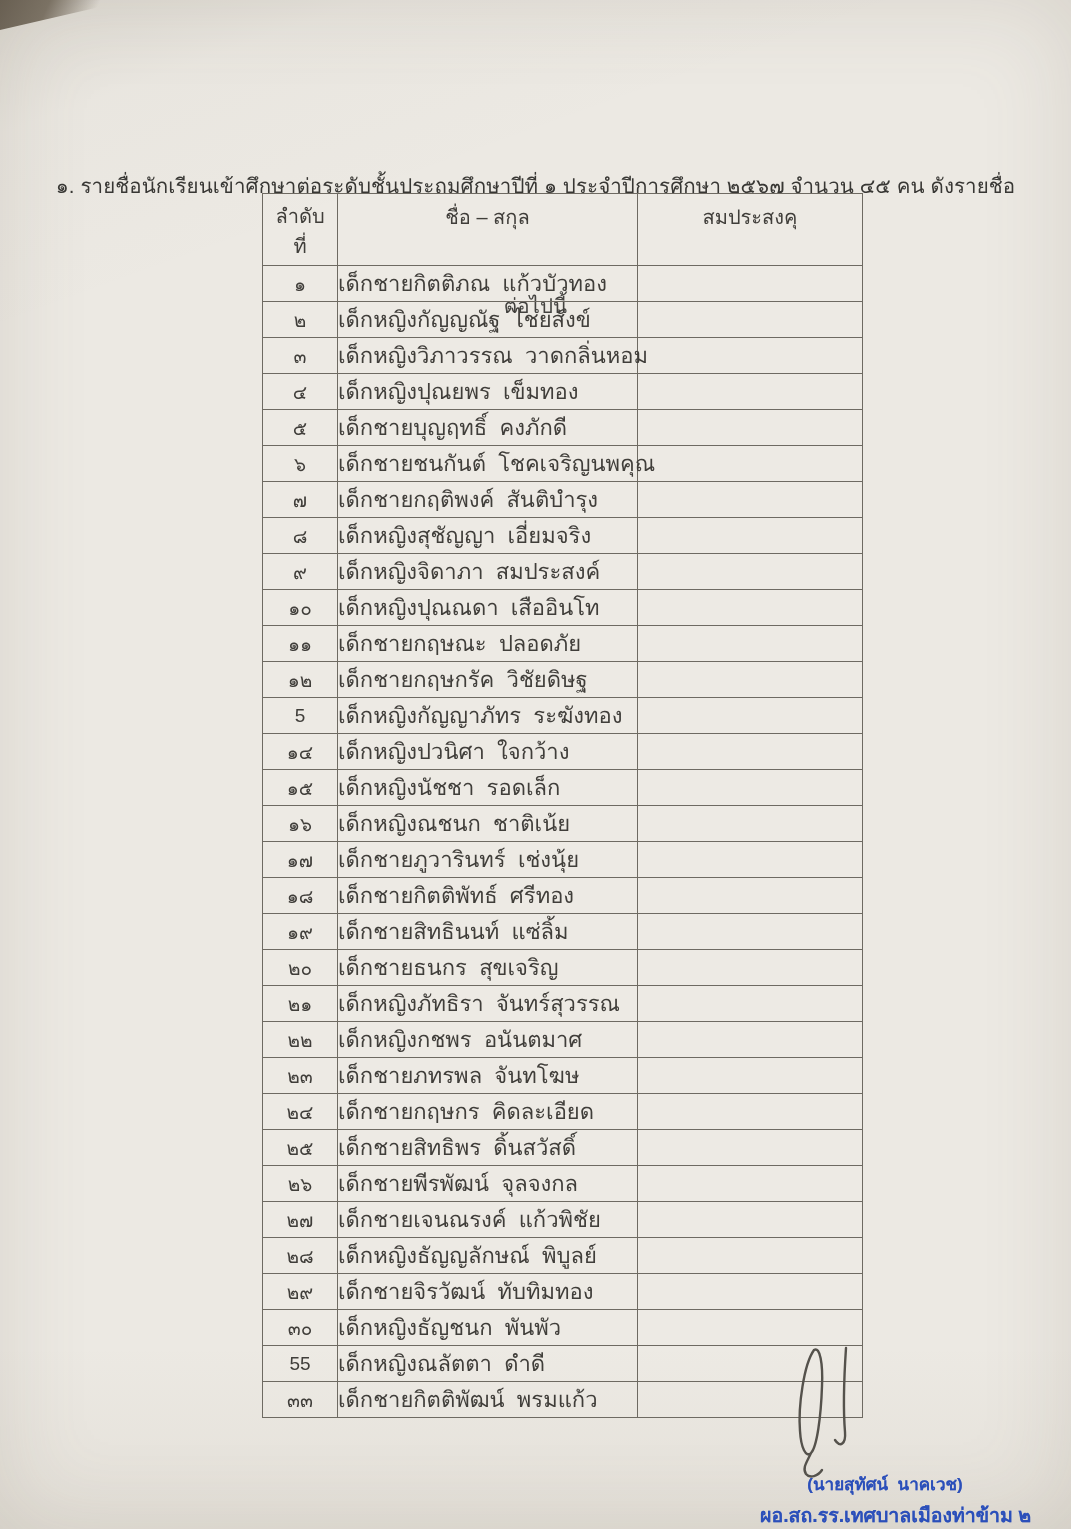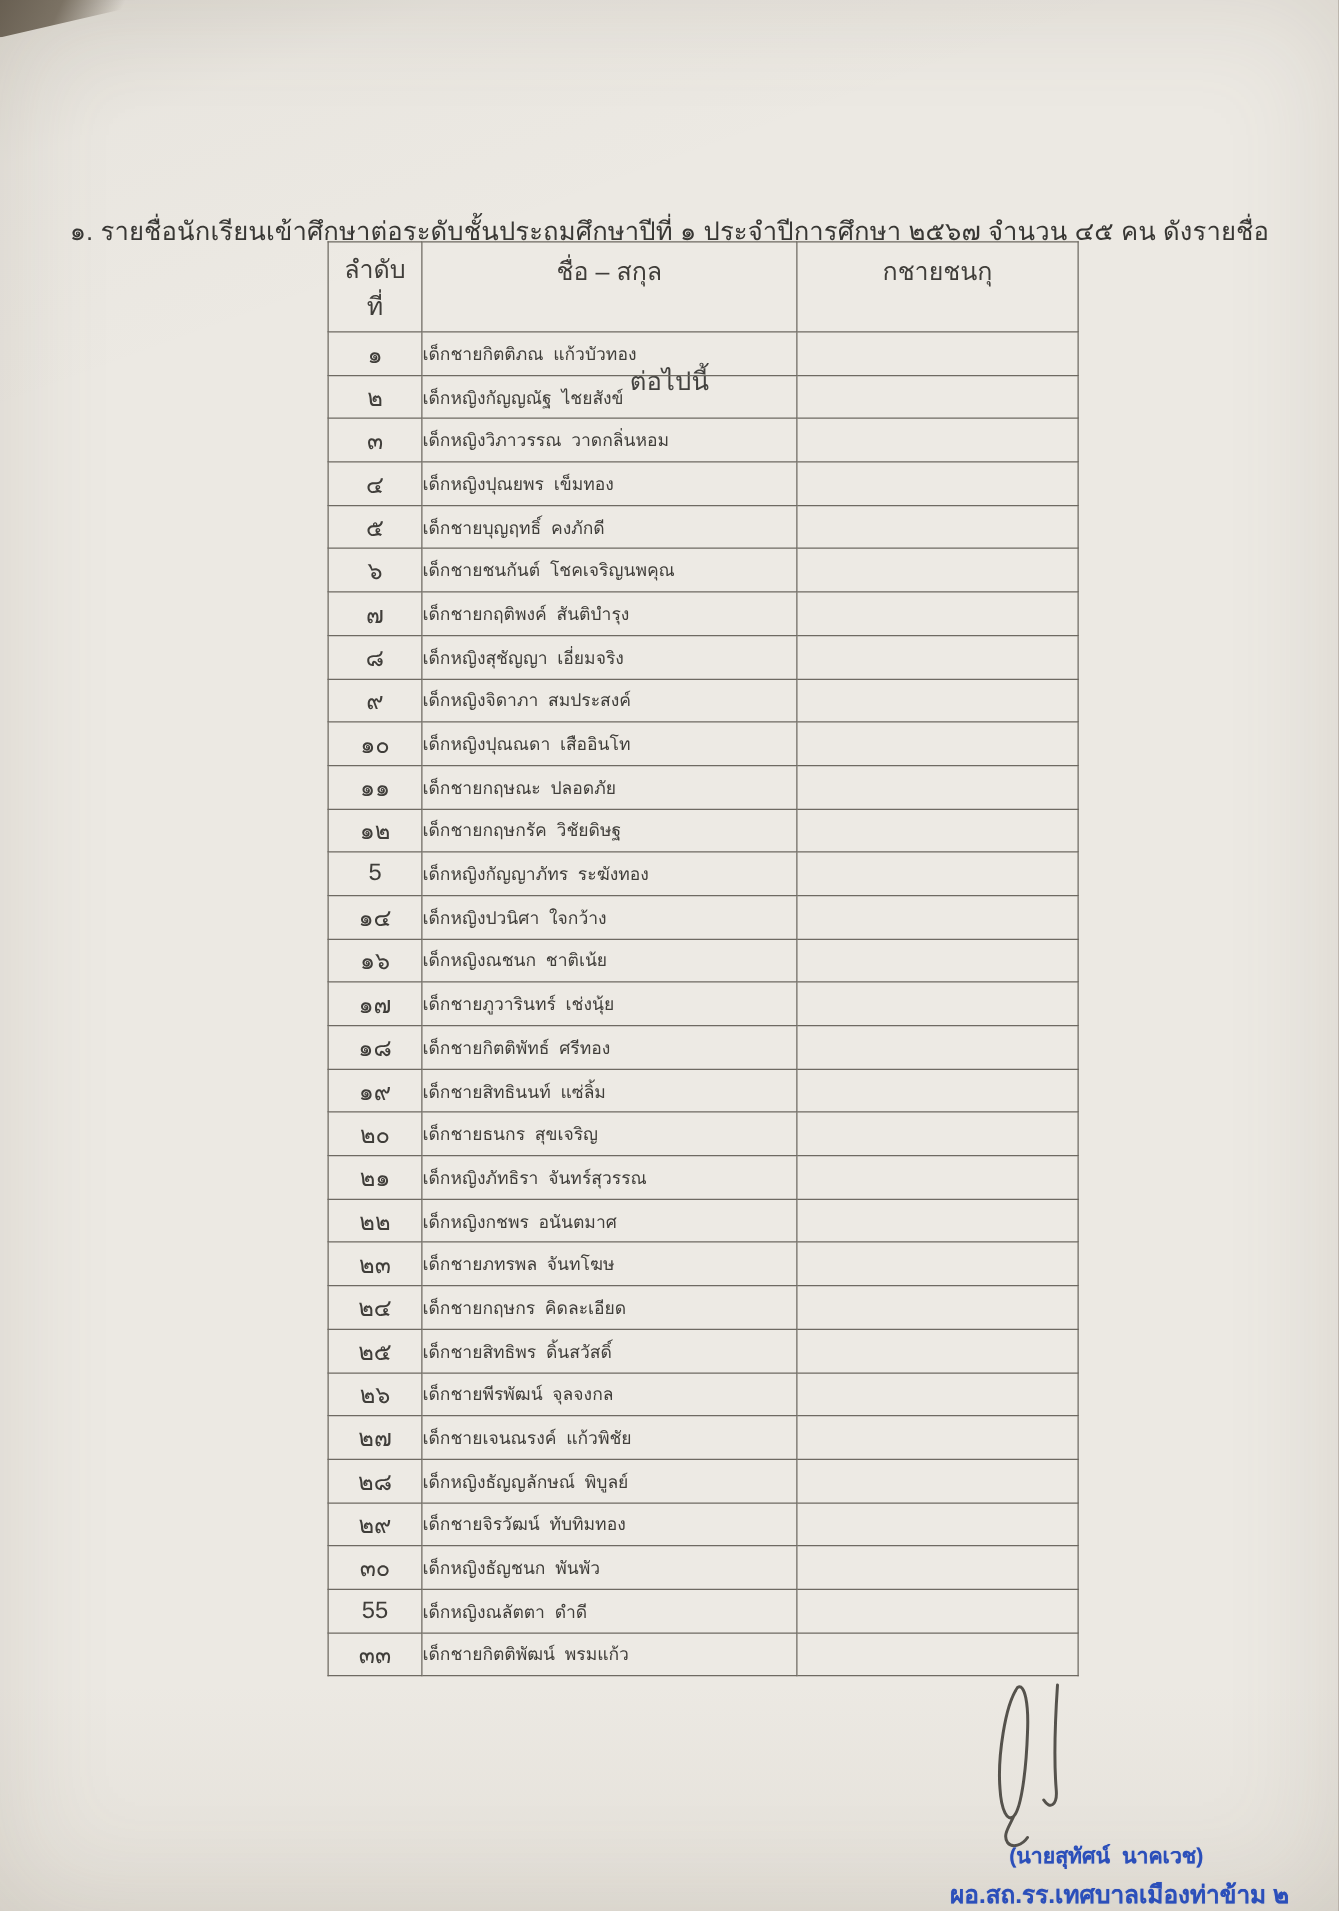--- a/index.html
+++ b/index.html
@@ -45,21 +45,21 @@
     border:1px solid #6e6a62;
     padding:0;
     font-weight:normal;
     color:#403e3a;
     background:rgba(255,255,255,0.06);
   }
   table.students thead th{height:64px;vertical-align:top;padding-top:7px;font-size:20px;}
   th.h-no{line-height:1.5;}
   tbody tr{height:34.7px;}
   td.no{text-align:center;font-size:19px;}
-  td.name{padding-left:13px;white-space:pre;font-size:14px;}
+  td.name{padding-left:13px;white-space:pre;font-size:22px;}
   td.remark{}
   .signature{
     position:absolute;left:784px;top:1336px;width:90px;height:150px;
     pointer-events:none;
   }
   .stamp{
     position:absolute;left:760px;top:1470px;width:250px;
     text-align:center;
     color:#2b4fba;
     font-weight:600;
@@ -86,21 +86,21 @@
         <col class="c-name">
         <col class="c-remark">
       </colgroup>
     <thead>
       <tr>
         <th class="h-no">
           <div>ลำดับ</div>
           <div>ที่</div>
         </th>
         <th>ชื่อ – สกุล</th>
-        <th>กชายชนกุ</th>
+        <th>สมประสงคุ</th>
       </tr>
     </thead>
     <tbody>
     <tr>
       <td class="no">๑</td>
       <td class="name">เด็กชายกิตติภณ  แก้วบัวทอง</td>
       <td class="remark"></td>
     </tr>
 
     <tr>
@@ -174,20 +174,25 @@
       <td class="name">เด็กหญิงกัญญาภัทร  ระฆังทอง</td>
       <td class="remark"></td>
     </tr>
 
     <tr>
       <td class="no">๑๔</td>
       <td class="name">เด็กหญิงปวนิศา  ใจกว้าง</td>
       <td class="remark"></td>
     </tr>
 
+    <tr>
+      <td class="no">๑๕</td>
+      <td class="name">เด็กหญิงนัชชา  รอดเล็ก</td>
+      <td class="remark"></td>
+    </tr>
 
     <tr>
       <td class="no">๑๖</td>
       <td class="name">เด็กหญิงณชนก  ชาติเน้ย</td>
       <td class="remark"></td>
     </tr>
 
     <tr>
       <td class="no">๑๗</td>
       <td class="name">เด็กชายภูวารินทร์  เช่งนุ้ย</td>

